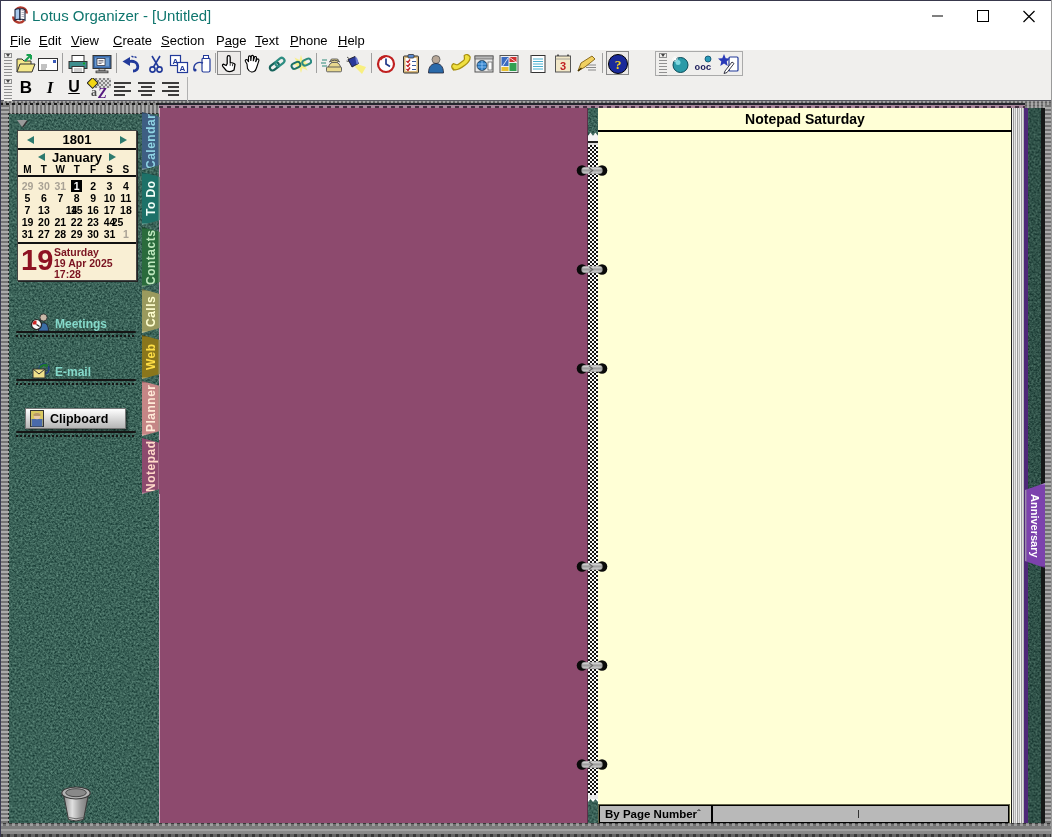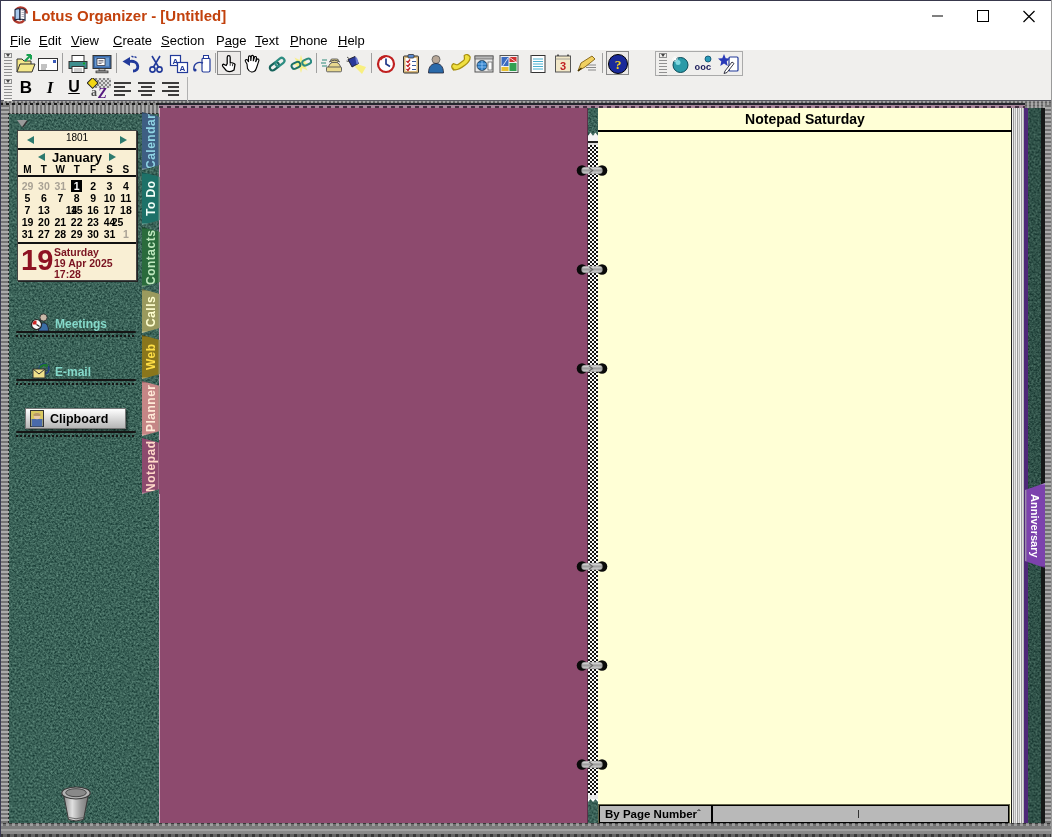--- a/index.html
+++ b/index.html
@@ -2,21 +2,21 @@
 <html><head>
 <meta charset="utf-8">
 <style>
 * { margin:0; padding:0; box-sizing:border-box; }
 html,body { width:1052px; height:837px; overflow:hidden; background:#fff;
   font-family:"Liberation Sans", sans-serif; }
 .abs { position:absolute; }
 
 #titlebar { left:0; top:0; width:1052px; height:30px; background:#fff;
   border-top:1px solid #38384c; border-left:1px solid #38384c; border-right:1px solid #8a8a8a; }
-#title-txt { left:32px; top:7px; font-size:15px; color:#c2410c;font-weight:bold; }
+#title-txt { left:32px; top:7px; font-size:15px; color:#0f766e; }
 #menubar { left:1px; top:30px; width:1050px; height:20px; background:#fff;
   font-size:13px; color:#000; }
 #menubar span { position:absolute; top:3px; }
 
 #tb1 { left:1px; top:50px; width:1050px; height:27px; background:#f0efed; }
 #tb2 { left:1px; top:77px; width:1050px; height:24px; background:#f0efed;
   border-bottom:1px solid #55555e; }
 .sep { position:absolute; top:3px; width:1px; height:20px; background:#a0a0a0; }
 .ti { position:absolute; top:3px; }
 .grip { position:absolute; width:8px; height:17px;
@@ -56,21 +56,21 @@
   color:#fff; font-weight:bold; font-size:11px; writing-mode:vertical-rl; text-align:center; line-height:20px;
   clip-path:polygon(0 7px, 100% 0, 100% 100%, 0 calc(100% - 7px));
   box-shadow:inset 1.5px 1.5px 0 rgba(255,255,255,.45), inset 1.5px -1.5px 0 rgba(0,0,0,.4); }
 .ring { position:absolute; left:576px; width:32px; height:15px; }
 
 #calw { left:17px; top:130px; width:120px; height:151px; background:#f9efd4;
   box-shadow:1px 1px 0 #222; border:1px solid #444; color:#000; }
 #calw .hl { position:absolute; left:0; width:100%; background:#111; }
 .cnav { position:absolute; width:0; height:0; }
 #yr { position:absolute; left:0; top:1px; width:100%; text-align:center;
-  font-weight:normal; font-size:10px; }
+  font-weight:bold; font-size:13px; }
 #mo { position:absolute; left:0; top:19px; width:100%; text-align:center;
   font-weight:bold; font-size:13px; }
 .dhdr { position:absolute; top:33px; width:17px; text-align:center; font-weight:bold; font-size:10px; }
 .drow { position:absolute; left:1px; width:116px; height:12px; font-weight:bold; font-size:10.5px; }
 .drow b { position:absolute; width:17px; text-align:center; font-weight:normal; font-weight:bold; }
 .gray { color:#a9a295; }
 #dpanel { position:absolute; left:0; top:112px; width:100%; height:37px; color:#7a1220; }
 
 .sline { position:absolute; height:2px; background:#151515; border-radius:1px; }
 .sdots { position:absolute; height:2px;

